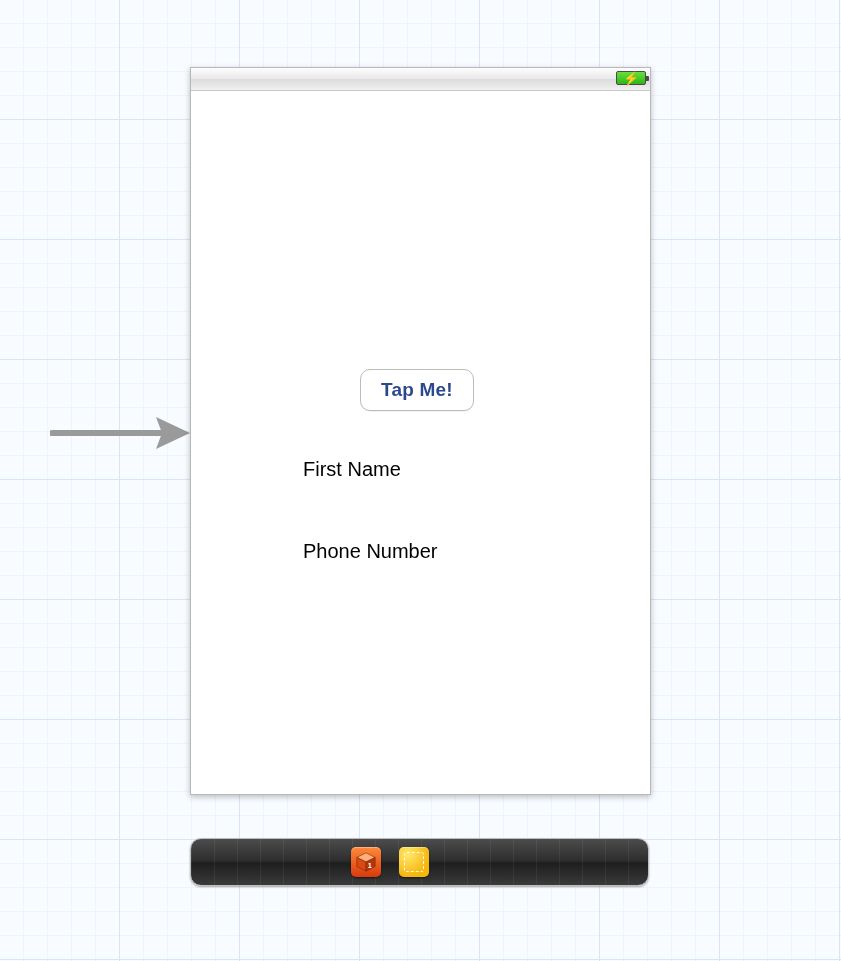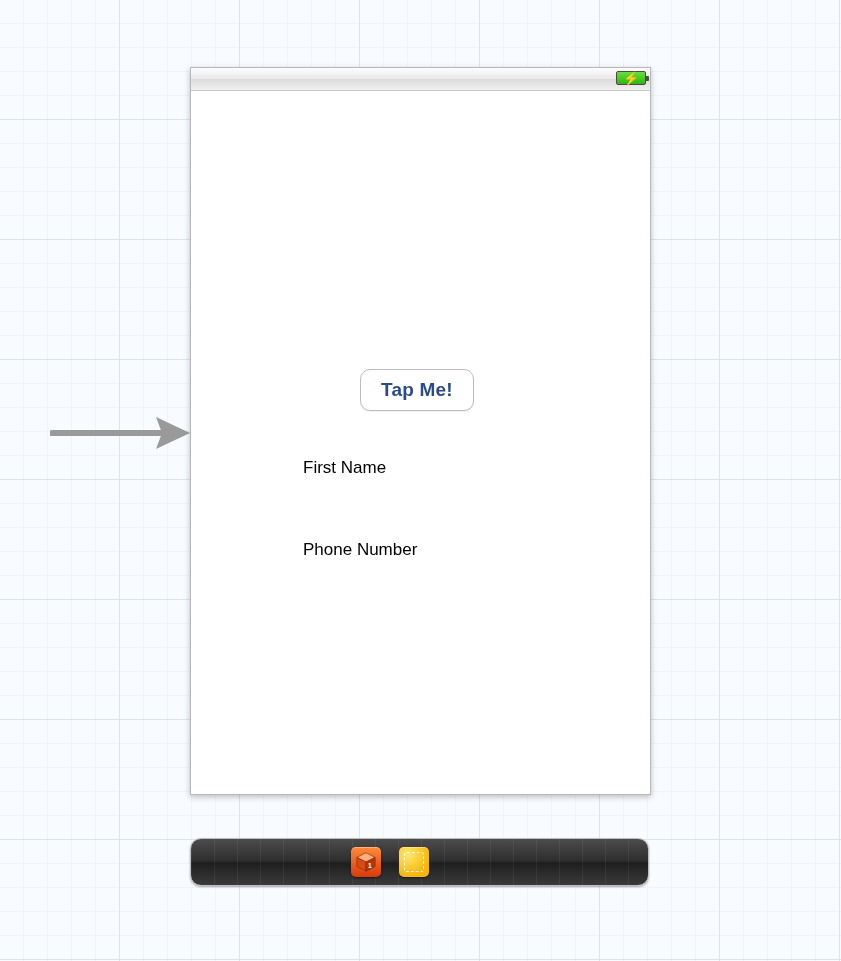--- a/index.html
+++ b/index.html
@@ -36,21 +36,21 @@
   .battery:after{content:"";position:absolute;right:-4px;top:4px;width:3px;height:5px;
     background:#4a4a4a;border-radius:0 1px 1px 0;}
   .bolt{position:absolute;left:6px;top:-1px;font-size:13px;color:#1c5f0d;}
   .screen{position:absolute;left:0;right:0;top:23px;bottom:0;}
   .tap-btn{
     position:absolute;left:169px;top:278px;
     border:1px solid #bcbcbc;border-radius:10px;background:#fff;
     padding:9px 20px;font-size:19px;font-weight:600;color:#2b4a8b;
     box-shadow:0 1px 0 rgba(0,0,0,.05);cursor:pointer;letter-spacing:.2px;
   }
-  .label{position:absolute;font-size:17px;color:#000;font-weight:400;}
+  .label{position:absolute;font-size:20px;color:#000;font-weight:400;}
   .label.first{left:112px;top:367px;}
   .label.phone{left:112px;top:429px;margin-top:20px;}
 
   
   .segue{position:absolute;left:50px;top:415px;width:140px;height:36px;}
   .segue svg{width:140px;height:36px;}
 
   
   .dock{
     position:absolute;left:190px;top:838px;width:459px;height:48px;

